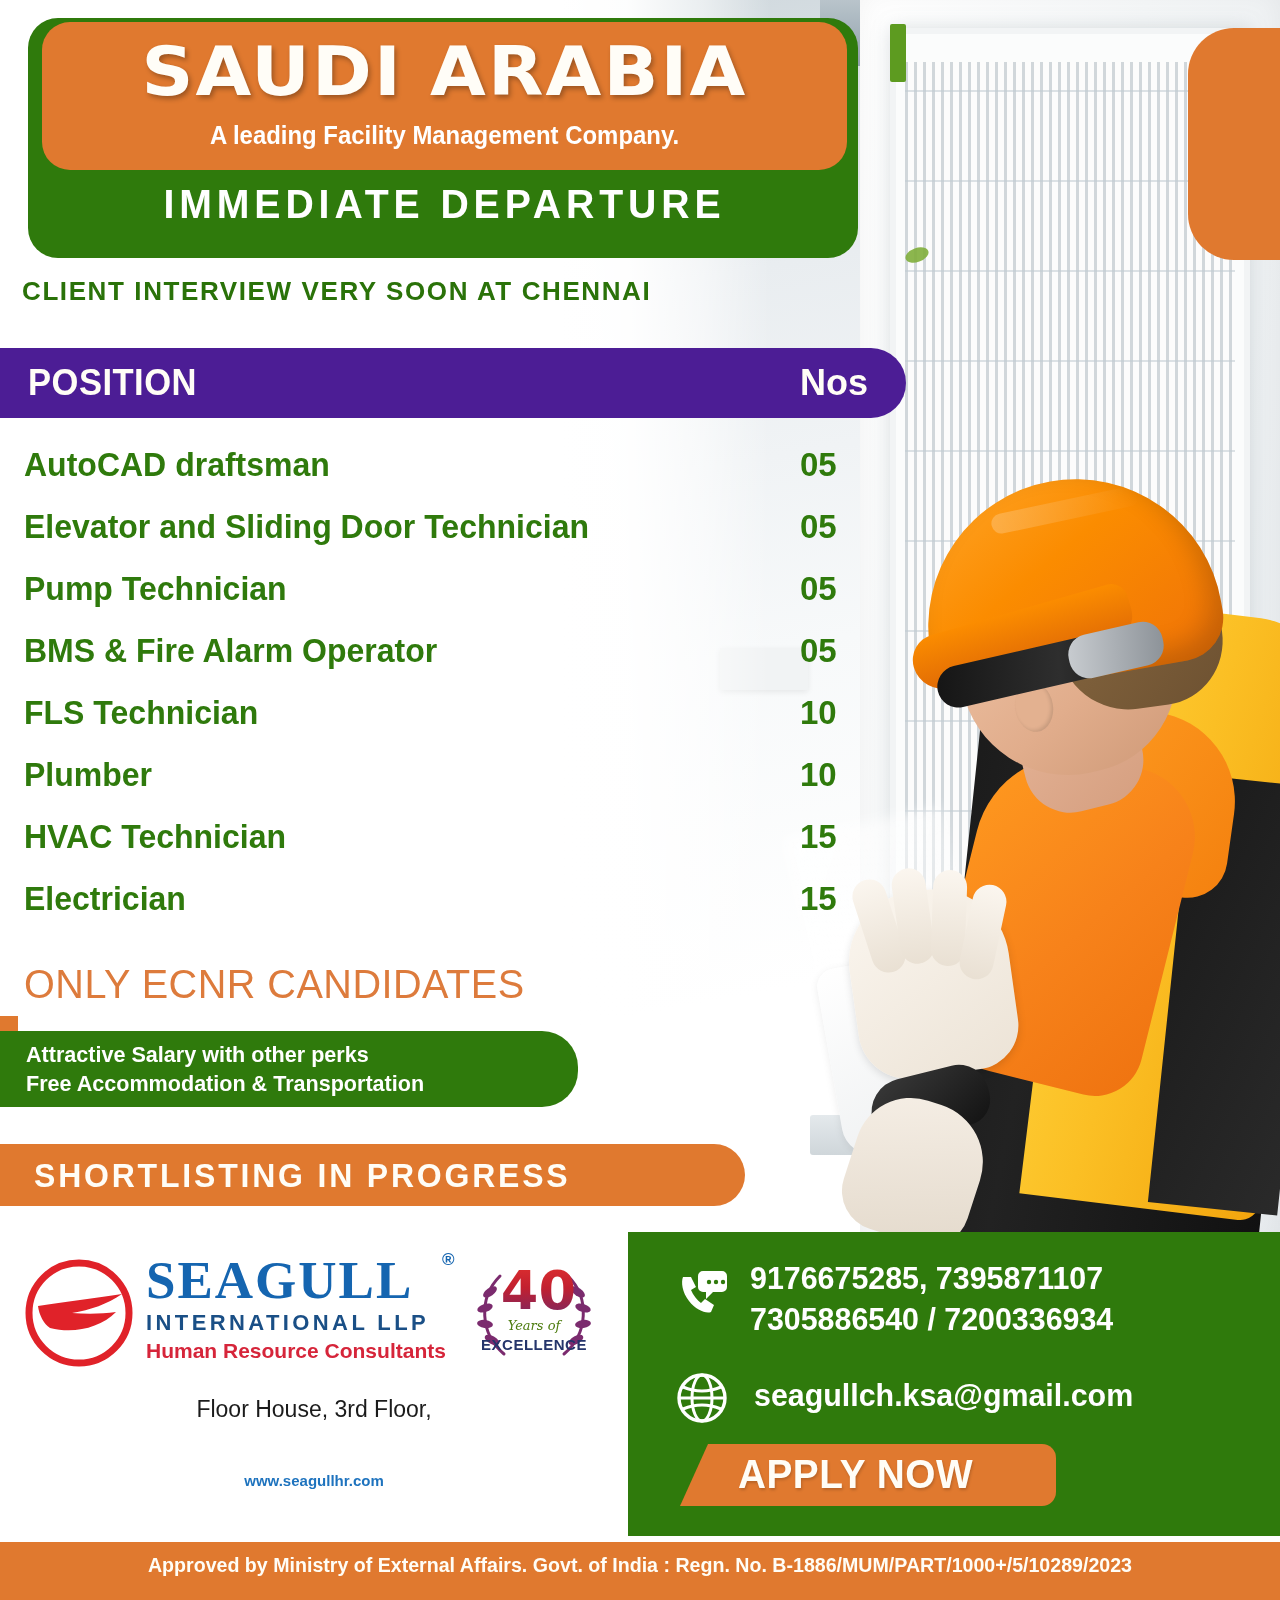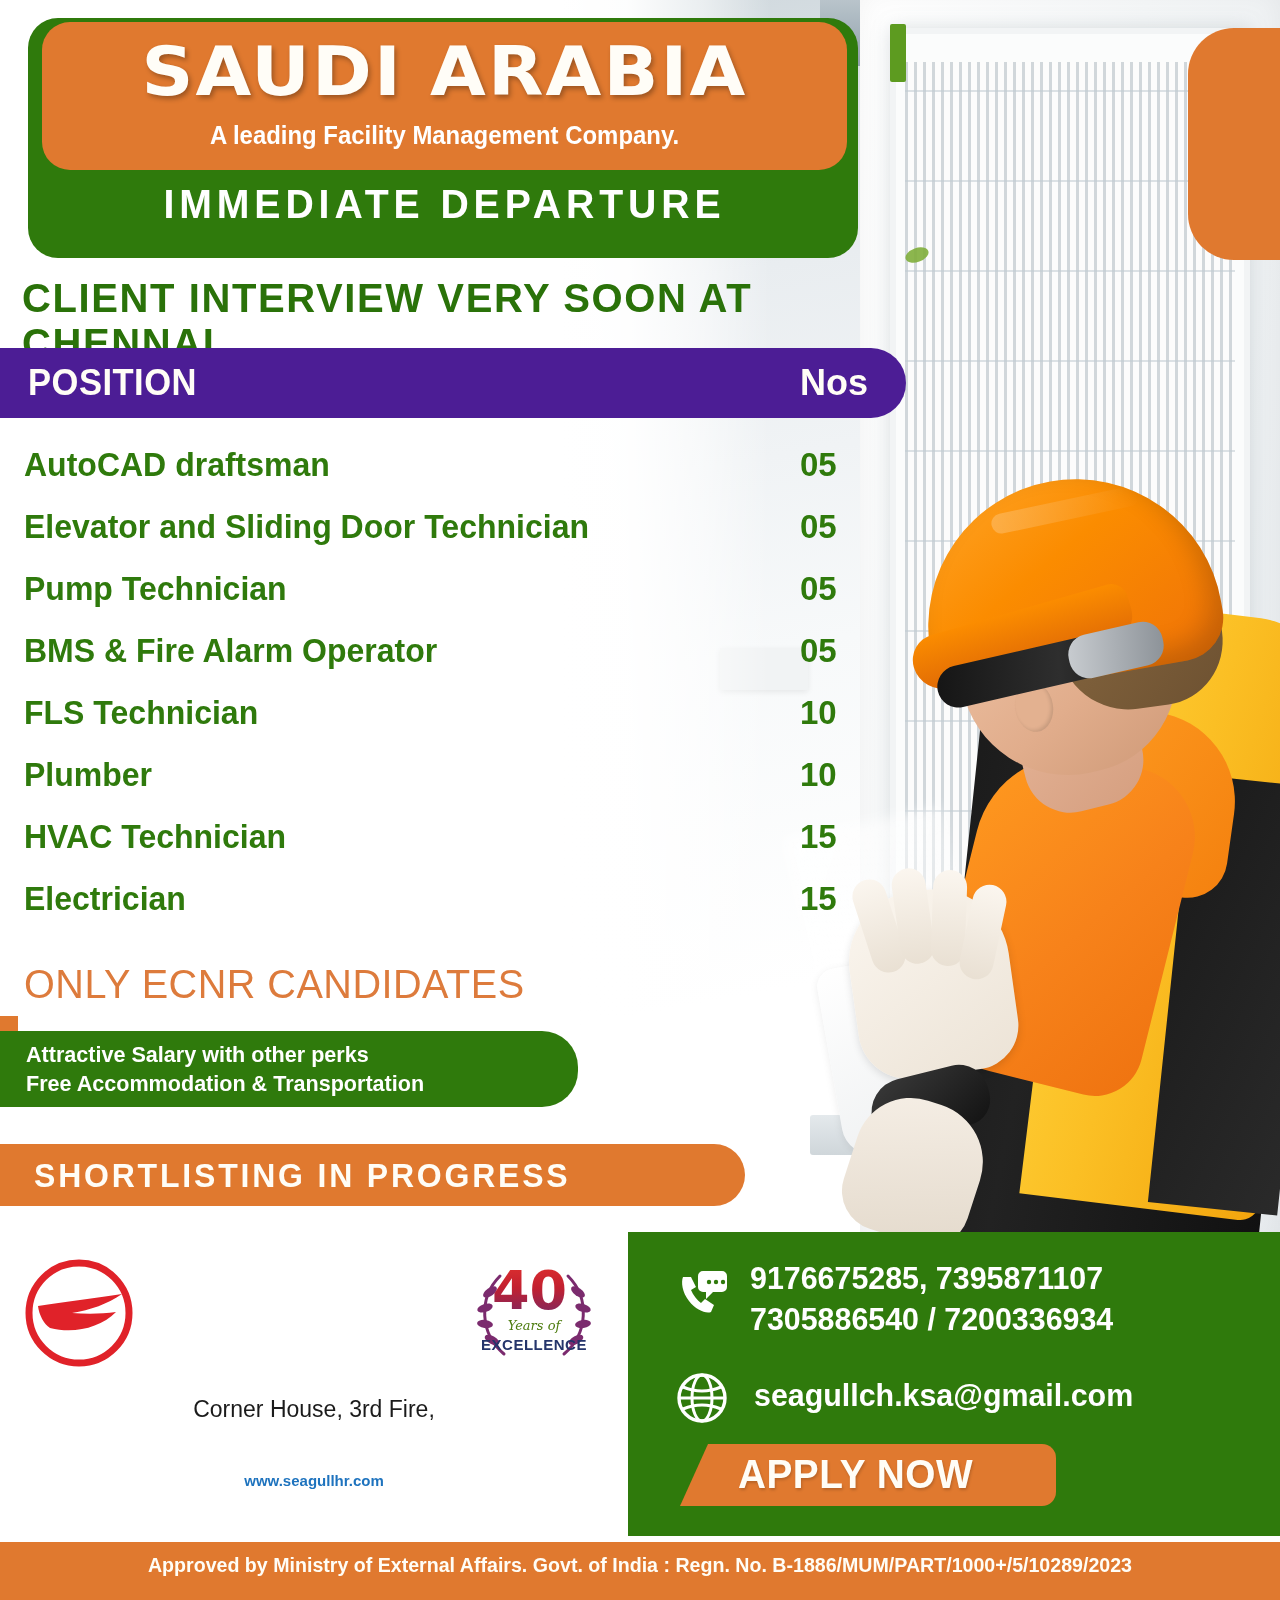--- a/index.html
+++ b/index.html
@@ -204,21 +204,21 @@
     transform: scaleX(.92); transform-origin:center;
   }
   .departure{
     position:absolute; left:42px; top:182px; width:805px;
     text-align:center; color:#ffffff;
     font-weight:bold; font-size:40px; letter-spacing:5px;
     transform: scaleX(.98); transform-origin:center;
   }
   .client-line{
     position:absolute; left:22px; top:276px; width:880px;
-    color:#2A7209; font-weight:bold; font-size:40px; letter-spacing:1.6px;
+    color:#2A7209; font-weight:bold; font-size:26px; letter-spacing:1.6px;
     transform: scaleX(1.0); transform-origin:left;
   }
 
   
   .tbl-head{
     position:absolute; left:0; top:348px; width:906px; height:70px;
     background:#4c1d95; border-radius:0 36px 36px 0;text-decoration:underline;
   }
   .tbl-head .th-pos{
     position:absolute; left:28px; top:14px;
@@ -286,21 +286,21 @@
   .logo-reg{ position:absolute; left:296px; top:-2px; color:#1565B0; font-size:17px; font-weight:bold;}
   .logo-intl{
     color:#1A4F86; font-size:22px; font-weight:bold; letter-spacing:3.4px;
     margin-top:2px;
   }
   .logo-hrc{
     color:#D6253A; font-size:21px; font-weight:bold; margin-top:3px;
   }
   .badge40{ position:absolute; left:470px; top:28px; width:128px; height:118px; }
   .b40-num{
-    position:absolute; left:22px; top:6px; width:84px; text-align:left;
+    position:absolute; left:22px; top:6px; width:84px; text-align:right;
     font-family:"DejaVu Sans", sans-serif; font-weight:bold; font-size:54px;
     background:linear-gradient(180deg,#e2312e 0%,#c22030 45%,#6d2a6b 100%);
     -webkit-background-clip:text; background-clip:text; color:transparent;
     line-height:62px;
   }
   .b40-years{
     position:absolute; left:14px; top:64px; width:100px; text-align:center;
     color:#4d7c0f; font-size:13px; font-family:"DejaVu Serif", serif; font-style:italic;
   }
   .b40-exc{
@@ -464,20 +464,26 @@
   </div>
 
   <div class="footer-white">
     <div class="logo-wrap">
       <div class="logo-mark">
         <svg viewBox="0 0 110 110" width="110" height="110" aria-hidden="true">
           <circle cx="55" cy="55" r="50" fill="none" stroke="#E02229" stroke-width="7"></circle>
           <path d="M14 48 C40 44 72 40 98 36 C84 46 66 52 48 55 C62 56 78 56 92 54 C76 70 50 76 26 70 C20 66 15 57 14 48 Z" fill="#E02229"></path>
         </svg>
       </div>
+      <div class="logo-text">
+        <div class="logo-seagull">SEAGULL</div>
+        <div class="logo-reg">®</div>
+        <div class="logo-intl">INTERNATIONAL LLP</div>
+        <div class="logo-hrc">Human Resource Consultants</div>
+      </div>
     </div>
 
     <div class="badge40">
       <svg viewBox="0 0 128 118" width="128" height="118" aria-hidden="true">
         <g stroke="#7b2b6e" stroke-width="3" fill="none" stroke-linecap="round">
           <path d="M30 22 C8 44 10 80 34 100"></path>
           <path d="M98 22 C120 44 118 80 94 100"></path>
         </g>
         <g fill="#7b2b6e">
           <ellipse cx="20" cy="38" rx="8" ry="4" transform="rotate(-35 20 38)"></ellipse>
@@ -489,21 +495,21 @@
           <ellipse cx="113" cy="70" rx="8" ry="4" transform="rotate(-8 113 70)"></ellipse>
           <ellipse cx="106" cy="86" rx="8" ry="4" transform="rotate(-28 106 86)"></ellipse>
         </g>
       </svg>
       <div class="b40-num">40</div>
       <div class="b40-years">Years of</div>
       <div class="b40-exc">EXCELLENCE</div>
     </div>
 
     <div class="addr">
-      <div>Corner House, 3rd Fire,</div>
+      <div>Floor House, 3rd Floor,</div>
     </div>
     <div class="weburl">www.seagullhr.com</div>
   </div>
 
   <div class="contact">
     <div class="c-phone-icon">
       <svg viewBox="0 0 52 52" width="52" height="52" aria-hidden="true">
         <path d="M7 9 C5 14 6 24 13 33 C20 42 30 46 35 44 L38 37 L29 31 L25 35 C21 32 17 27 15 22 L20 19 L15 9 Z" fill="#ffffff"></path>
         <path d="M27 3 h19 a5 5 0 0 1 5 5 v11 a5 5 0 0 1 -5 5 h-9 l-7 7 v-7 h-3 a5 5 0 0 1 -5 -5 v-11 a5 5 0 0 1 5 -5 z" fill="#ffffff"></path>
         <g fill="#2F7A0C">

